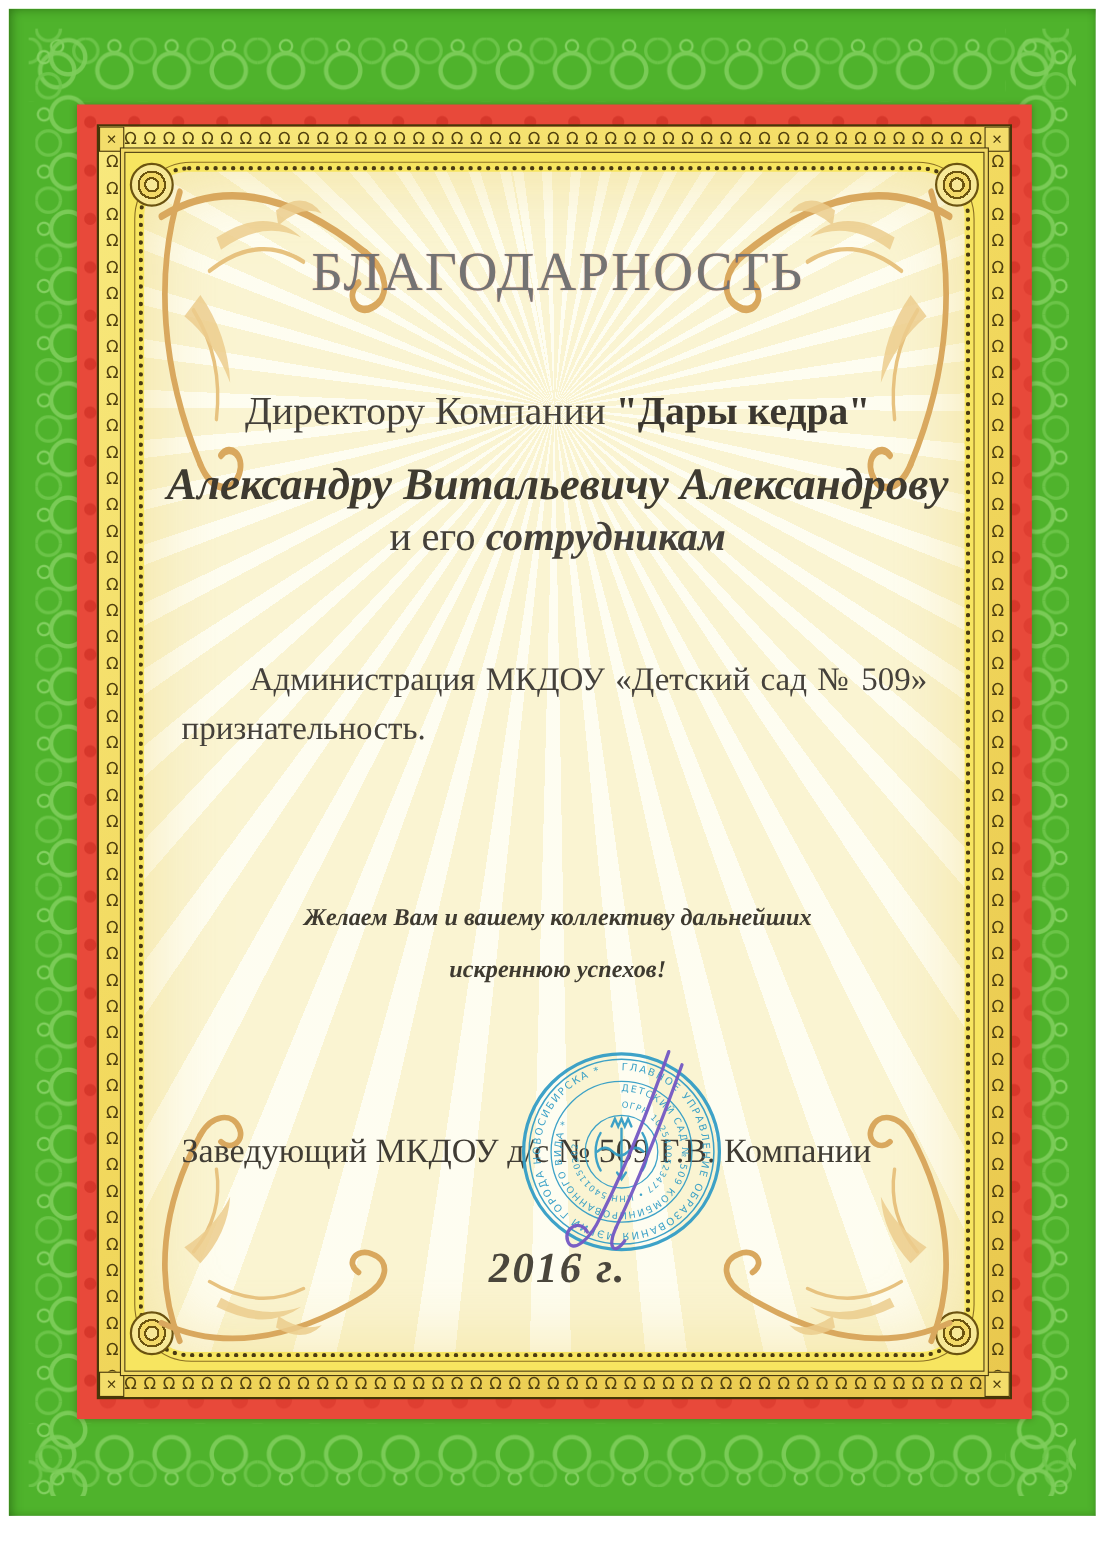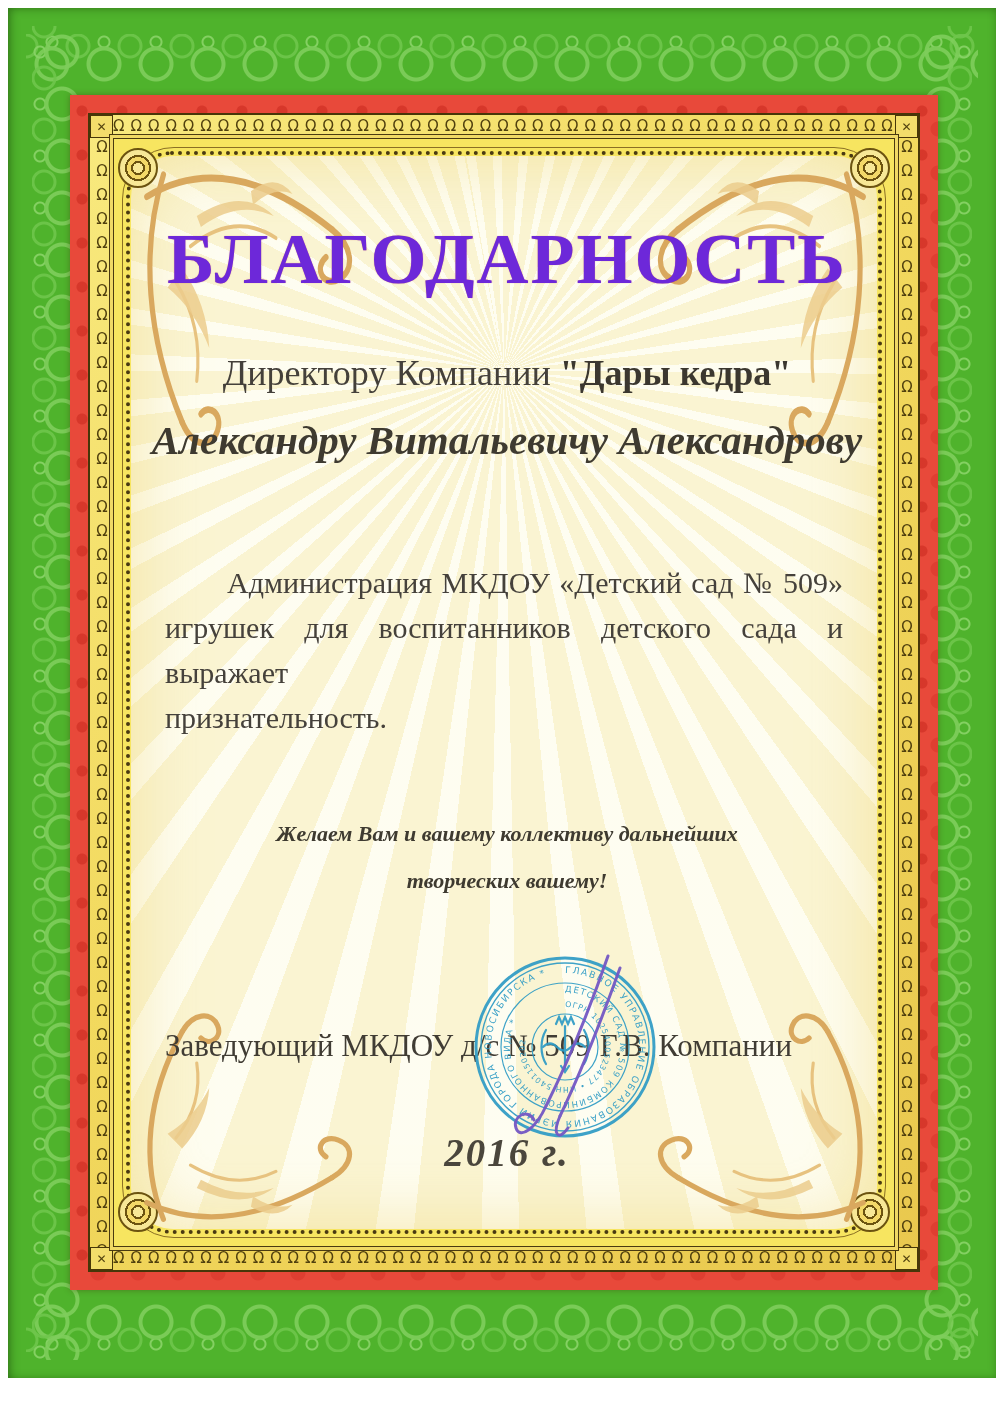--- a/index.html
+++ b/index.html
@@ -71,30 +71,30 @@
     border:2px solid #6b5310;box-sizing:border-box;
     background:radial-gradient(circle,#f7e896 0 5px,#6b5310 5px 7px,#f3d968 7px 11px,#6b5310 11px 13px,#f7e896 13px);}
 
   
   .flourish{position:absolute;pointer-events:none;}
   .fl-tr{transform:scaleX(-1);} .fl-bl{transform:scaleY(-1);} .fl-br{transform:scale(-1,-1);}
 
   
   .text-layer{position:absolute;inset:0;}
   .tblock{position:absolute;left:147px;width:720px;text-align:center;}
-  .title{top:218px;font-size:72px;font-weight:bold;color:#6d28d9;letter-spacing:2px;
+  .title{top:218px;font-size:50px;font-weight:normal;color:#737373;letter-spacing:2px;
     text-shadow:0 0 1px rgba(190,40,25,.5);}
   .addr{top:352px;font-size:36px;color:#44403a;}
   .addr b{font-weight:bold;color:#3b372f;}
   .name{top:416px;font-size:41px;font-weight:bold;font-style:italic;color:#3e3a30;white-space:nowrap;}
   .staff{top:467px;font-size:37px;color:#44403a;}
   .staff b{font-weight:bold;font-style:italic;}
   .para{position:absolute;top:560px;left:165px;width:678px;font-size:30px;line-height:45px;color:#45413b;}
   .jline{text-align:justify;text-align-last:justify;}
-  .jline.first{padding-left:62px;box-sizing:border-box;}
+  .jline.first{padding-left:62px;box-sizing:border-box;margin-top:35px;}
   .jline.last{text-align:justify;text-align-last:left;}
   .wishes{top:810px;font-size:22px;font-weight:bold;font-style:italic;line-height:47px;color:#3e3a30;}
   .sigrow{position:absolute;top:1028px;left:165px;right:160px;font-size:31px;color:#403c34;height:40px;}
   .sig-pos{position:absolute;left:0;top:0;white-space:nowrap;}
   .sig-name{position:absolute;right:48px;top:0;white-space:nowrap;}
   .year{top:1130px;font-size:39px;font-weight:bold;font-style:italic;color:#4a463c;letter-spacing:2px;}
 
   
   .stamp{position:absolute;left:470px;top:952px;width:190px;height:190px;opacity:.92;}
   .stamp text{font-family:"DejaVu Sans", sans-serif;fill:#2e9bc5;}
@@ -171,30 +171,32 @@
 
   <div class="text-layer">
     <div class="tblock title">БЛАГОДАРНОСТЬ</div>
 
     <div class="tblock addr">
       <span>Директору Компании </span><b>"Дары кедра"</b>
     </div>
 
     <div class="tblock name">Александру Витальевичу Александрову</div>
 
+    <div class="tblock staff">
+      <span>и его </span><b>сотрудникам</b>
+    </div>
 
     <div class="para">
       <div class="jline first">Администрация МКДОУ «Детский сад № 509»</div>
-      <div class="jline">игрушек для воспитанников детского сада и выражает</div>
       <div class="jline last">признательность.</div>
     </div>
 
     <div class="tblock wishes">
       <div>Желаем Вам и вашему коллективу дальнейших</div>
-      <div>творческих вашему!</div>
+      <div>искреннюю успехов!</div>
     </div>
 
     <div class="sigrow">
       <span class="sig-pos">Заведующий МКДОУ д/с № 509</span>
       <span class="sig-name">Г.В. Компании</span>
     </div>
 
     <div class="tblock year">2016 г.</div>
   </div>
 

